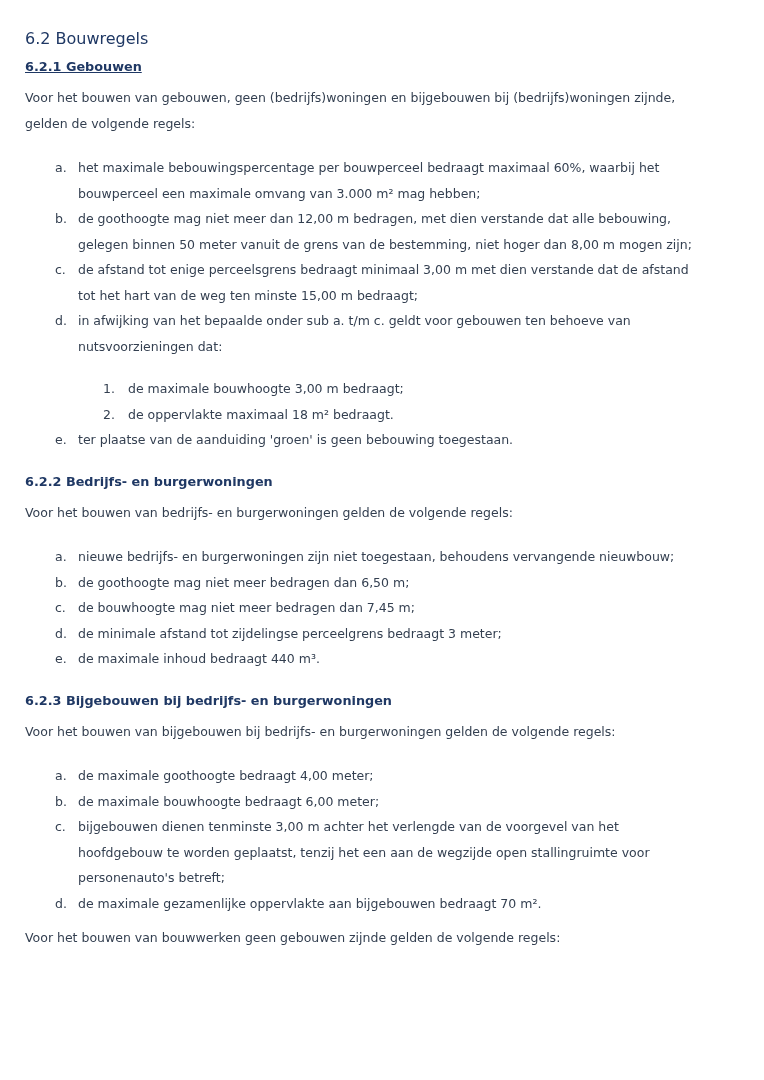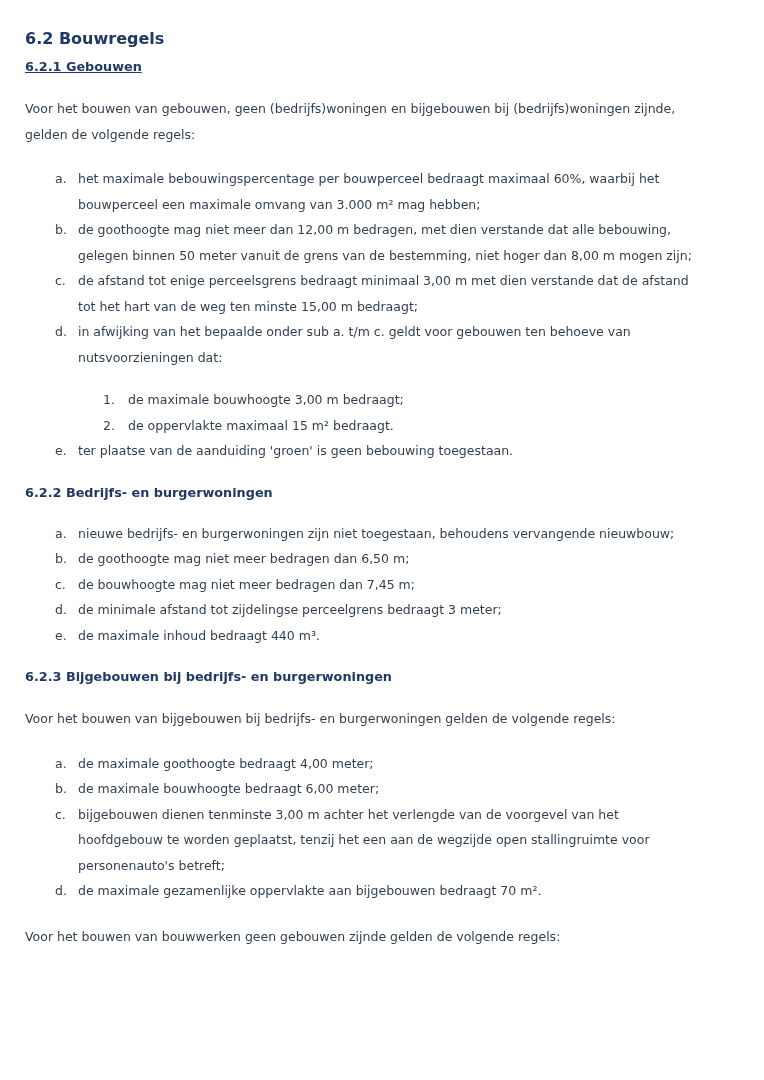--- a/index.html
+++ b/index.html
@@ -25,36 +25,36 @@
     font-family: "DejaVu Sans", "Liberation Sans", sans-serif;
     font-size: 12.5px;
     line-height: 25.5px;
     color: var(--body-text);
     background: var(--bg);
   }
   .h2 {
     margin: 0;
     font-size: 16px;
     line-height: 22px;
-    font-weight: bold;
+    font-weight: normal;
     color: var(--heading);
   }
   .h3 {
     margin: 20px 0 0 0;
     font-size: 12.8px;
     line-height: 18px;
     font-weight: bold;
     color: var(--heading);
   }
   .h3.first {
     margin-top: 8px;
     text-decoration: underline;
   }
   .para {
-    margin: 20px 0 0 0;
+    margin: 9px 0 0 0;
   }
   .list {
     margin-top: 19px;
   }
   .li {
     display: flex;
     align-items: flex-start;
     padding-left: 30px;
   }
   .li .marker {
@@ -100,32 +100,33 @@
         <span class="marker">d.</span>
         <span class="text">in afwijking van het bepaalde onder sub a. t/m c. geldt voor gebouwen ten behoeve van nutsvoorzieningen dat:</span>
       </div>
       <div class="sublist">
         <div class="li">
           <span class="marker">1.</span>
           <span class="text">de maximale bouwhoogte 3,00 m bedraagt;</span>
         </div>
         <div class="li">
           <span class="marker">2.</span>
-          <span class="text">de oppervlakte maximaal 15 m² bedraagt.</span>
+          <span class="text">de oppervlakte maximaal 18 m² bedraagt.</span>
         </div>
       </div>
       <div class="li">
         <span class="marker">e.</span>
         <span class="text">ter plaatse van de aanduiding 'groen' is geen bebouwing toegestaan.</span>
       </div>
     </div>
   </section>
 
   <section>
     <h2 class="h3">6.2.2 Bedrijfs- en burgerwoningen</h2>
+    <p class="para">Voor het bouwen van bedrijfs- en burgerwoningen gelden de volgende regels:</p>
     <div class="list">
       <div class="li">
         <span class="marker">a.</span>
         <span class="text">nieuwe bedrijfs- en burgerwoningen zijn niet toegestaan, behoudens vervangende nieuwbouw;</span>
       </div>
       <div class="li">
         <span class="marker">b.</span>
         <span class="text">de goothoogte mag niet meer bedragen dan 6,50 m;</span>
       </div>
       <div class="li">

